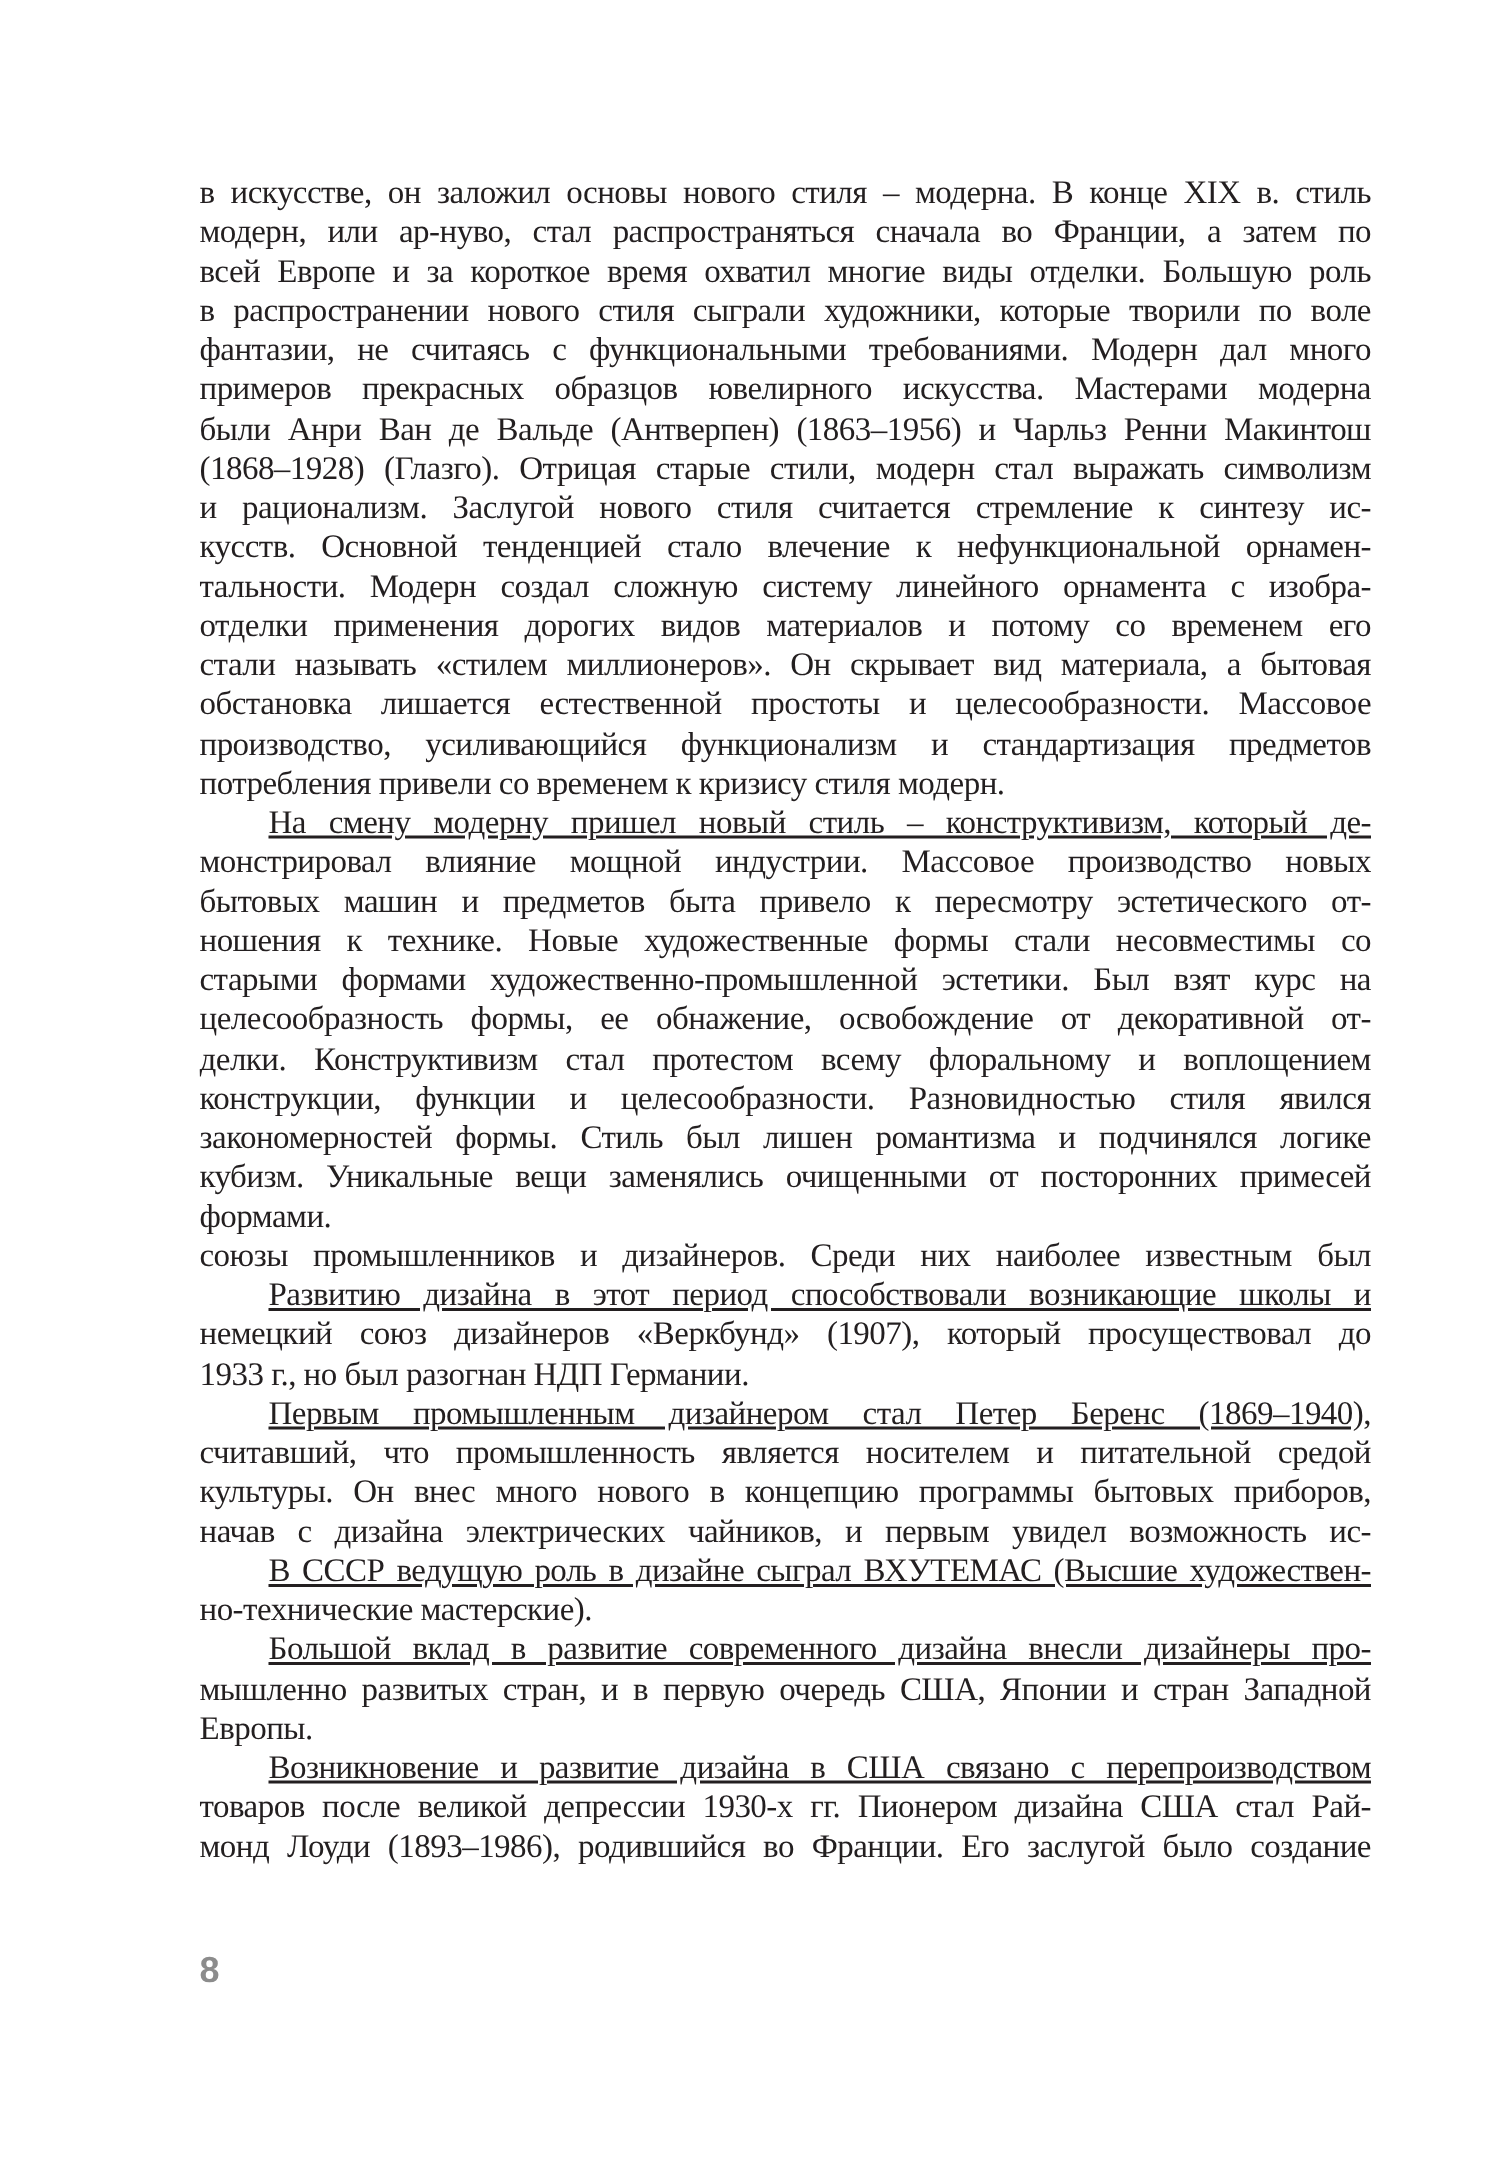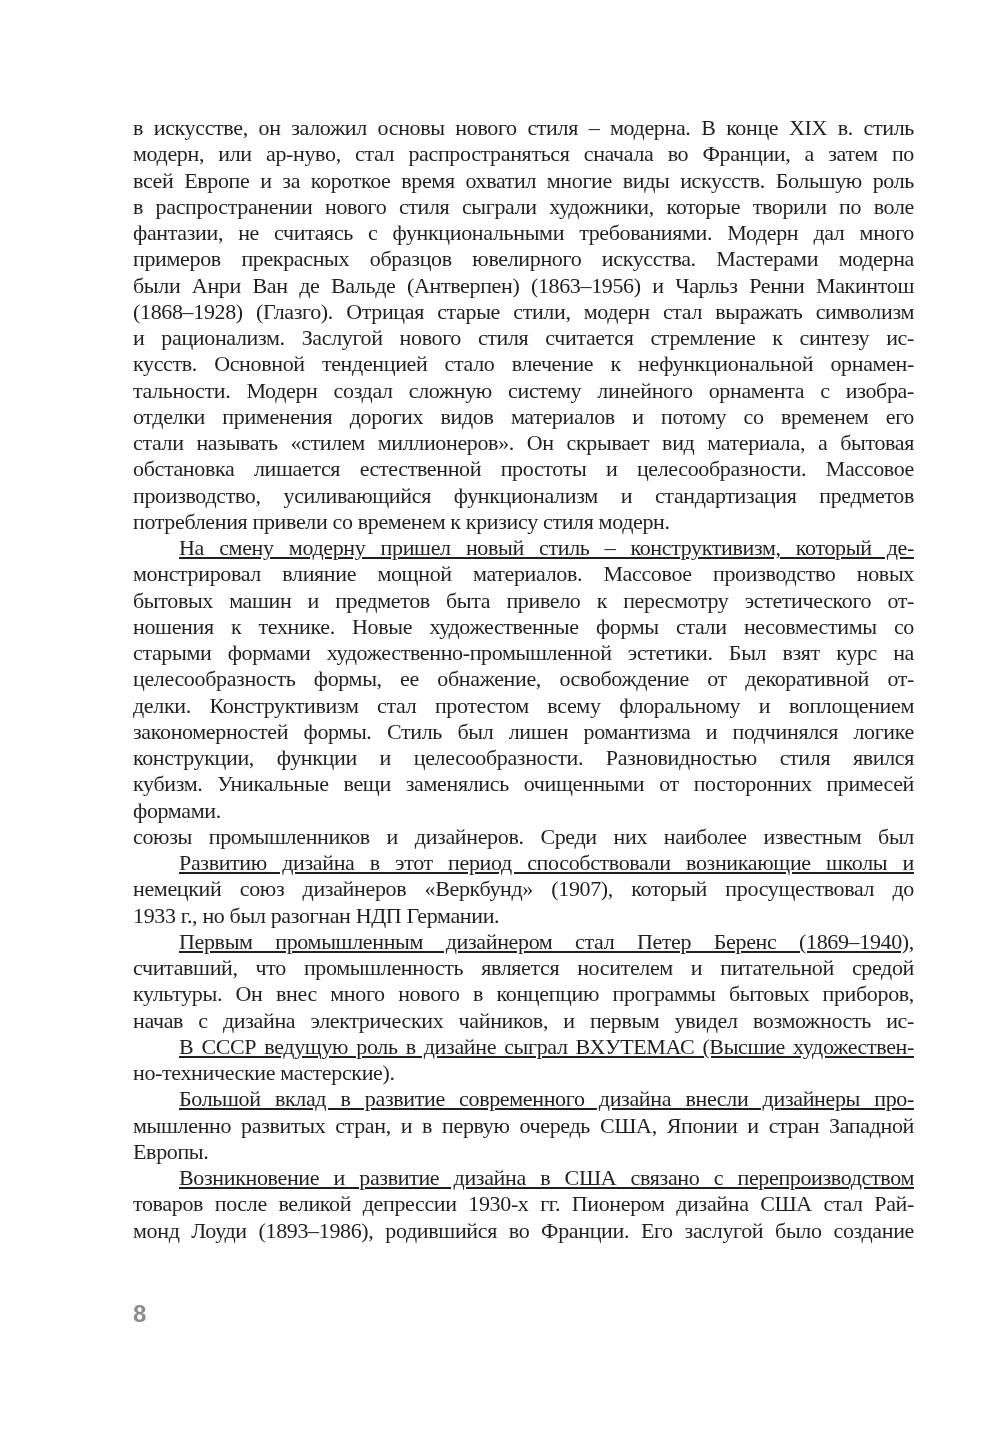--- a/index.html
+++ b/index.html
@@ -57,45 +57,45 @@
     }
   </style>
 </head>
 <body>
 
 <div class="page">
   <div class="text-block" id="text-block">
       <div>
         <span class="line">в искусстве, он заложил основы нового стиля – модерна. В конце XIX в. стиль</span>
         <span class="line">модерн, или ар-нуво, стал распространяться сначала во Франции, а затем по</span>
-        <span class="line">всей Европе и за короткое время охватил многие виды искусств. Большую роль</span>
+        <span class="line">всей Европе и за короткое время охватил многие виды отделки. Большую роль</span>
         <span class="line">в распространении нового стиля сыграли художники, которые творили по воле</span>
         <span class="line">фантазии, не считаясь с функциональными требованиями. Модерн дал много</span>
         <span class="line">примеров прекрасных образцов ювелирного искусства. Мастерами модерна</span>
         <span class="line">были Анри Ван де Вальде (Антверпен) (1863–1956) и Чарльз Ренни Макинтош</span>
         <span class="line">(1868–1928) (Глазго). Отрицая старые стили, модерн стал выражать символизм</span>
         <span class="line">и рационализм. Заслугой нового стиля считается стремление к синтезу ис-</span>
         <span class="line">кусств. Основной тенденцией стало влечение к нефункциональной орнамен-</span>
         <span class="line">тальности. Модерн создал сложную систему линейного орнамента с изобра-</span>
         <span class="line">отделки применения дорогих видов материалов и потому со временем его</span>
         <span class="line">стали называть «стилем миллионеров». Он скрывает вид материала, а бытовая</span>
         <span class="line">обстановка лишается естественной простоты и целесообразности. Массовое</span>
         <span class="line">производство, усиливающийся функционализм и стандартизация предметов</span>
         <span class="line last">потребления привели со временем к кризису стиля модерн.</span>
       </div>
       <div>
         <span class="line indent">На смену модерну пришел новый стиль – конструктивизм, который де-</span>
-        <span class="line">монстрировал влияние мощной материалов. Массовое производство новых</span>
+        <span class="line">монстрировал влияние мощной индустрии. Массовое производство новых</span>
         <span class="line">бытовых машин и предметов быта привело к пересмотру эстетического от-</span>
         <span class="line">ношения к технике. Новые художественные формы стали несовместимы со</span>
         <span class="line">старыми формами художественно-промышленной эстетики. Был взят курс на</span>
         <span class="line">целесообразность формы, ее обнажение, освобождение от декоративной от-</span>
         <span class="line">делки. Конструктивизм стал протестом всему флоральному и воплощением</span>
+        <span class="line">конструкции, функции и целесообразности. Разновидностью стиля явился</span>
         <span class="line">закономерностей формы. Стиль был лишен романтизма и подчинялся логике</span>
-        <span class="line">конструкции, функции и целесообразности. Разновидностью стиля явился</span>
         <span class="line">кубизм. Уникальные вещи заменялись очищенными от посторонних примесей</span>
         <span class="line last">формами.</span>
       </div>
       <div>
         <span class="line">союзы промышленников и дизайнеров. Среди них наиболее известным был</span>
         <span class="line indent">Развитию дизайна в этот период способствовали возникающие школы и</span>
         <span class="line">немецкий союз дизайнеров «Веркбунд» (1907), который просуществовал до</span>
         <span class="line last">1933 г., но был разогнан НДП Германии.</span>
       </div>
       <div>

